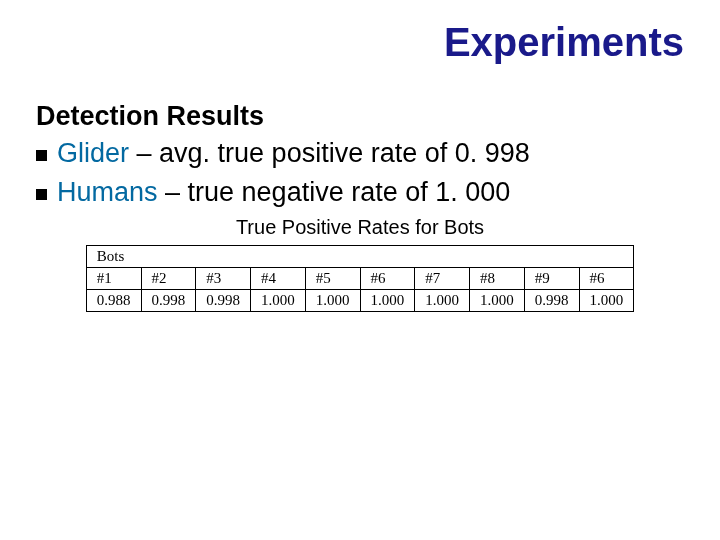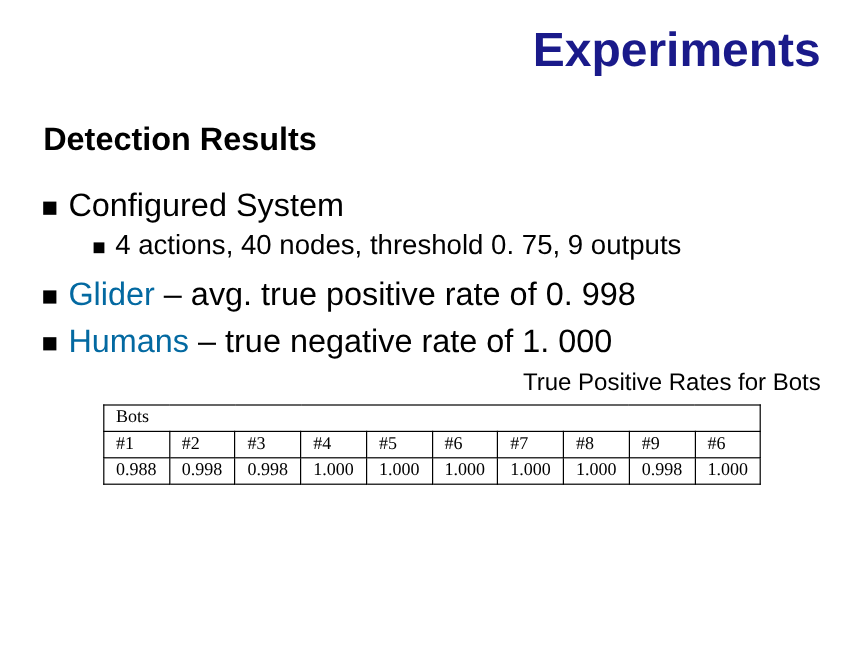--- a/index.html
+++ b/index.html
@@ -15,62 +15,56 @@
   .title{
     color:#1a1a8a;
     font-weight:700;
     font-size:40px;
     text-align:right;
     margin:0 0 36px 0;
   }
   .h2{
     font-weight:700;
     font-size:27px;
-    margin:0 0 24px 0;
+    margin:0 0 6px 0;
   }
   ul.top{list-style:none;padding:0;margin:0}
   ul.top>li{margin:0 0 8px 0}
   ul.sub{list-style:none;padding:0;margin:4px 0 12px 42px}
   .bullet{
     display:inline-block;width:11px;height:11px;
     background:#000;margin-right:10px;vertical-align:1px;
   }
   .sbullet{
     display:inline-block;width:9px;height:9px;
     background:#000;margin-right:9px;vertical-align:1px;
   }
   .line{font-size:27px}
   .subline{font-size:23px}
   .blue{color:#0369a1}
   .caption{
-    text-align:right;font-size:20px;margin:6px 0 6px 0;
+    text-align:center;font-size:20px;margin:6px 0 6px 0;
   }
   table.tp{
     border-collapse:collapse;margin:0 auto;
     font-family:"Times New Roman",serif;font-size:15px;
   }
   table.tp th,table.tp td{
     border:1px solid #000;padding:2px 10px;text-align:left;font-weight:400;
   }
   table.tp .botshdr{border-bottom:1px solid #000}
 </style>
 </head>
 <body>
 
 <h1 class="title">Experiments</h1>
 
 <div class="h2">Detection Results</div>
 
 <ul class="top">
-  <li>
-    <span class="line"><span class="bullet"></span><span>Configured System</span></span>
-    <ul class="sub">
-      <li class="subline"><span class="sbullet"></span><span>4 actions, 40 nodes, threshold 0. 75, 9 outputs</span></li>
-    </ul>
-  </li>
   <li class="line"><span class="bullet"></span><span class="blue">Glider</span><span> – avg. true positive rate of 0. 998</span></li>
   <li class="line"><span class="bullet"></span><span class="blue">Humans</span><span> – true negative rate of 1. 000</span></li>
 </ul>
 
 <div class="caption">True Positive Rates for Bots</div>
 
 <table class="tp">
   <tbody>
       <tr>
         <th class="botshdr" colspan="10">Bots</th>

